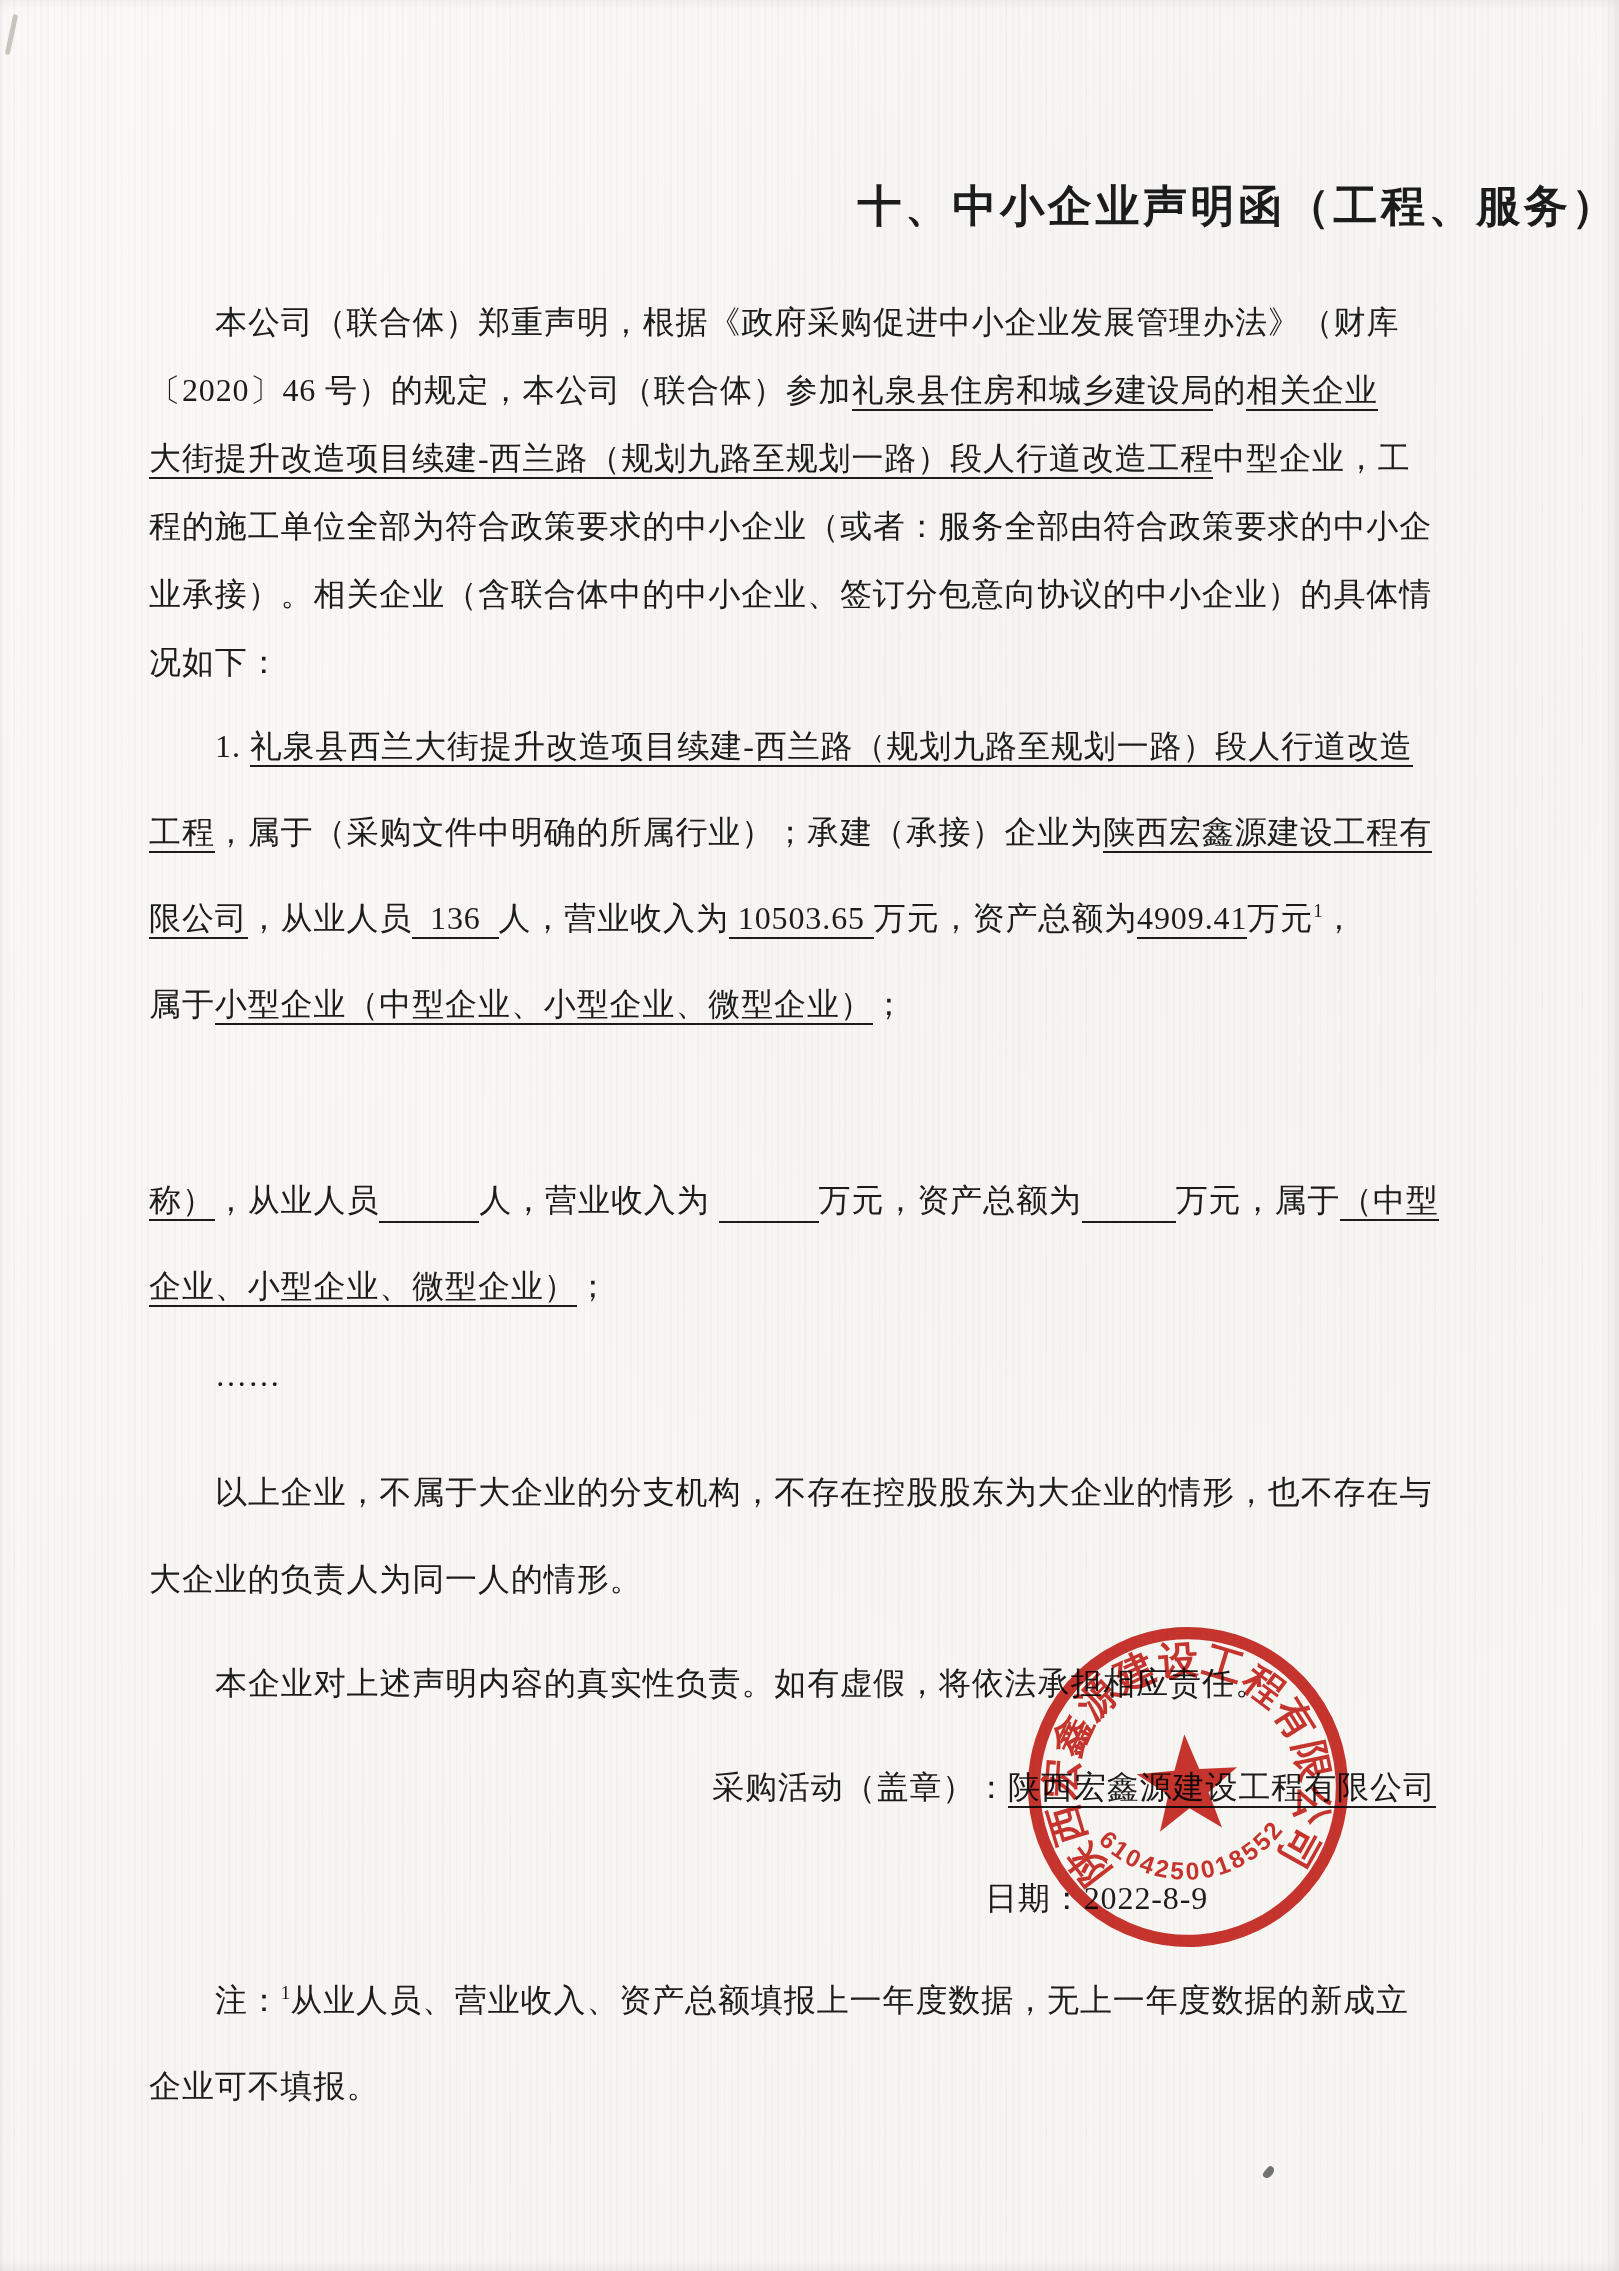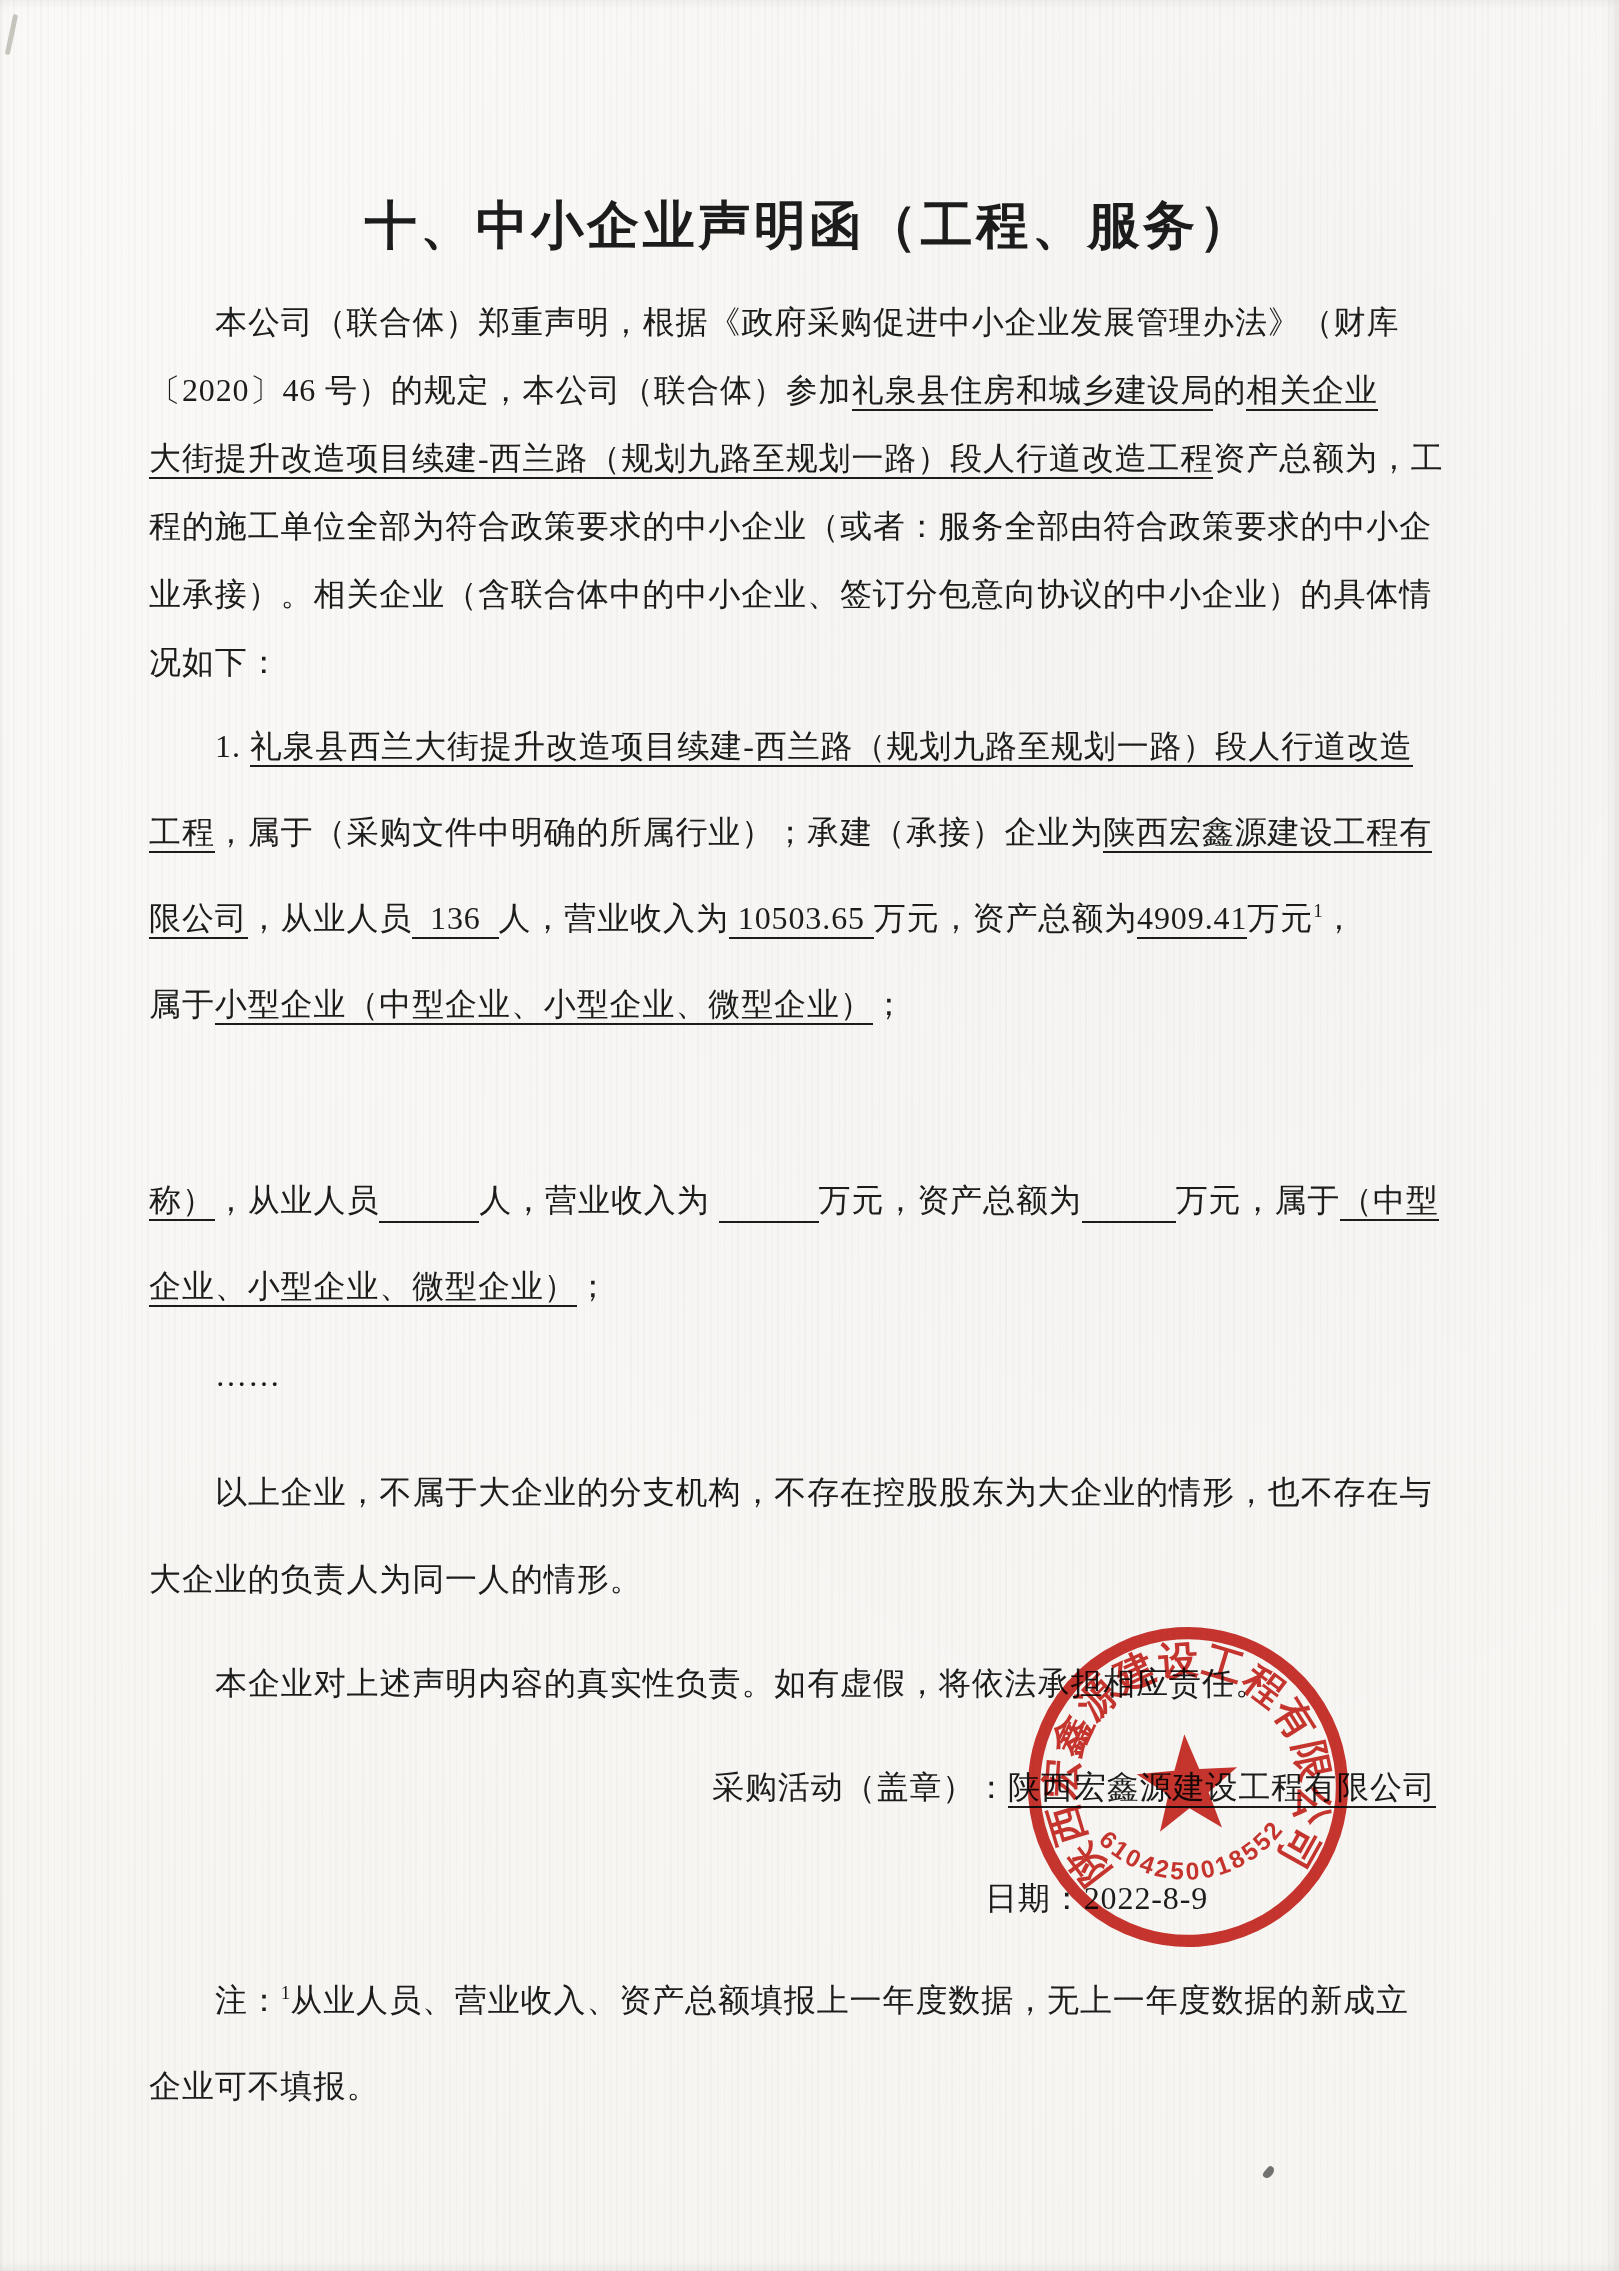--- a/index.html
+++ b/index.html
@@ -10,23 +10,23 @@
     background:
       radial-gradient(ellipse at 75% 20%, rgba(0,0,0,0.018), transparent 55%),
       repeating-linear-gradient(90deg, rgba(125,120,110,0.045) 0 1.8px, transparent 1.8px 7.2px, rgba(140,135,125,0.03) 7.2px 9px, transparent 9px 13.4px),
       linear-gradient(#faf9f7, #f6f5f2);
     box-shadow: inset -7.2px 0 12.5px rgba(0,0,0,.05), inset 0 -4.5px 10.7px rgba(0,0,0,.03), inset 0 3.6px 9px rgba(0,0,0,.02);
     font-family:"Liberation Serif","DejaVu Serif",serif;
     color:#1c1c1c;
     overflow:hidden;
   }
   .doc-title{
-    position:absolute;left:0;top:191px;width:100%;
-    text-align:center;
-    font-size:52px;font-weight:bold;letter-spacing:3.6px;
+    position:absolute;left:0;top:177px;width:100%;
+    text-align:right;
+    font-size:44px;font-weight:bold;letter-spacing:3.6px;
     font-family:"Liberation Sans","DejaVu Sans",sans-serif;
   }
   .line{
     position:absolute;left:149px;width:1343px;
     font-size:32px;letter-spacing:0.9px;line-height:1.35;
     white-space:nowrap;
   }
   .ind{padding-left:66px;}
   .line .u{border-bottom:2.7px solid #1c1c1c;padding-bottom:0.9px;margin-top:40px;}
   .line .blank{display:inline-block;border-bottom:2.7px solid #1c1c1c;height:30px;vertical-align:bottom;}
@@ -44,21 +44,21 @@
 </style>
 </head>
 <body>
 
 <div class="page">
 
   <div class="doc-title">十、中小企业声明函（工程、服务）</div>
 
   <div class="line ind" style="top:301px"><span>本公司（联合体）郑重声明，根据《政府采购促进中小企业发展管理办法》（财库</span></div>
   <div class="line" style="top:369px"><span>〔2020〕46 号）的规定，本公司（联合体）参加</span><span class="u">礼泉县住房和城乡建设局</span><span>的</span><span class="u">相关企业</span></div>
-  <div class="line" style="top:437px"><span class="u">大街提升改造项目续建-西兰路（规划九路至规划一路）段人行道改造工程</span><span>资产总额为，工</span></div>
+  <div class="line" style="top:437px"><span class="u">大街提升改造项目续建-西兰路（规划九路至规划一路）段人行道改造工程</span><span>中型企业，工</span></div>
   <div class="line" style="top:505px"><span>程的施工单位全部为符合政策要求的中小企业（或者：服务全部由符合政策要求的中小企</span></div>
   <div class="line" style="top:573px"><span>业承接）。相关企业（含联合体中的中小企业、签订分包意向协议的中小企业）的具体情</span></div>
   <div class="line" style="top:641px"><span>况如下：</span></div>
 
   <div class="line ind" style="top:725px"><span>1. </span><span class="u">礼泉县西兰大街提升改造项目续建-西兰路（规划九路至规划一路）段人行道改造</span></div>
   <div class="line" style="top:811px"><span class="u">工程</span><span>，属于（采购文件中明确的所属行业）；承建（承接）企业为</span><span class="u">陕西宏鑫源建设工程有</span></div>
   <div class="line" style="top:897px"><span class="u">限公司</span><span>，从业人员</span><span class="u">&nbsp;&nbsp;136&nbsp;&nbsp;</span><span>人，营业收入为</span><span class="u">&nbsp;10503.65&nbsp;</span><span>万元，资产总额为</span><span class="u">4909.41</span><span>万元</span><sup>1</sup><span>，</span></div>
   <div class="line" style="top:983px"><span>属于</span><span class="u">小型企业（中型企业、小型企业、微型企业）</span><span>；</span></div>
 
   <div class="line" style="top:1179px"><span class="u">称）</span><span>，从业人员</span><span class="blank" style="width: 100px;"></span><span>人，营业收入为 </span><span class="blank" style="width: 100px;"></span><span>万元，资产总额为</span><span class="blank" style="width: 94px;"></span><span>万元，属于</span><span class="u">（中型</span></div>

